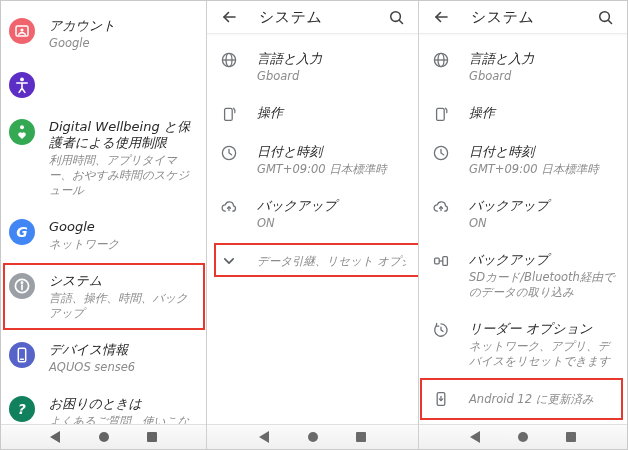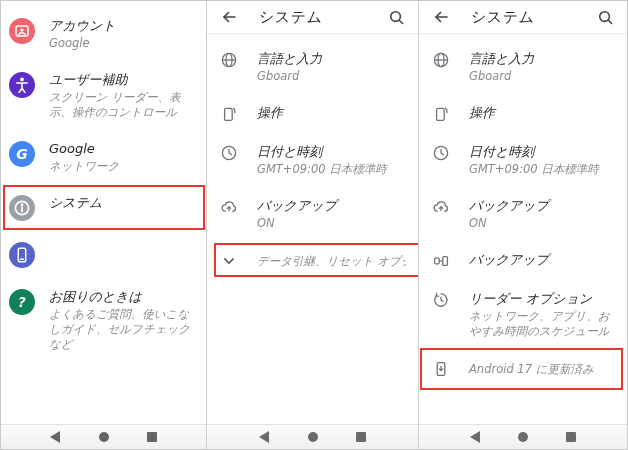--- a/index.html
+++ b/index.html
@@ -56,26 +56,34 @@
         </div>
       </div>
 
       <div class="row">
         <div class="cicon" style="background: rgb(92, 46, 197);">
           <svg width="26" height="26" viewBox="0 0 26 26" fill="none" stroke="#fff" stroke-width="1.6" stroke-linecap="round">
             <circle cx="13" cy="7.4" r="1.9" fill="#fff" stroke="none"></circle>
               <path d="M7.8 11 h10.4 M13 11 v5.2 M13 16.2 l-2.9 4.2 M13 16.2 l2.9 4.2"></path>
           </svg>
         </div>
-        <div class="txt">
-          <div class="title">ユーザー補助</div>
-          <div class="sub">スクリーン リーダー、表示、操作のコントロール</div>
-        </div>
-      </div>
-
+      </div>
+
+      <div class="row">
+        <div class="cicon" style="background: rgb(52, 168, 83);">
+          <svg width="26" height="26" viewBox="0 0 26 26">
+            <circle cx="13" cy="8.2" r="2" fill="#fff"></circle>
+            <path d="M13 20 l-3.4-3.2 a2.1 2.1 0 0 1 3.4-2.5 a2.1 2.1 0 0 1 3.4 2.5 z" fill="#fff"></path>
+          </svg>
+        </div>
+        <div class="txt">
+          <div class="title">Digital Wellbeing と保護者による使用制限</div>
+          <div class="sub">利用時間、アプリタイマー、おやすみ時間のスケジュール</div>
+        </div>
+      </div>
 
       <div class="row">
         <div class="cicon" style="background: rgb(66, 133, 244);">
           <svg width="26" height="26" viewBox="0 0 26 26">
             <text x="13" y="18" font-size="14" font-weight="bold" fill="#fff" text-anchor="middle" font-family="DejaVu Sans, sans-serif">G</text>
           </svg>
         </div>
         <div class="txt">
           <div class="title">Google</div>
           <div class="sub">ネットワーク</div>
@@ -86,29 +94,34 @@
         <div class="red-box rb-left"></div>
         <div class="cicon" style="background: rgb(154, 160, 166);">
           <svg width="26" height="26" viewBox="0 0 26 26" fill="none" stroke="#fff" stroke-width="1.7" stroke-linecap="round">
             <circle cx="13" cy="13" r="6.6"></circle>
               <line x1="13" y1="12.2" x2="13" y2="16.4"></line>
               <circle cx="13" cy="9.7" r="0.6" fill="#fff"></circle>
           </svg>
         </div>
         <div class="txt">
           <div class="title">システム</div>
+          <div class="sub">言語、操作、時間、バックアップ</div>
         </div>
       </div>
 
       <div class="row">
         <div class="cicon" style="background: rgb(86, 99, 201);">
           <svg width="26" height="26" viewBox="0 0 26 26" fill="none" stroke="#fff" stroke-width="1.5" stroke-linecap="round">
             <rect x="9.3" y="6.3" width="7.4" height="13.4" rx="1.5"></rect>
               <line x1="11.6" y1="17.3" x2="14.4" y2="17.3"></line>
           </svg>
+        </div>
+        <div class="txt">
+          <div class="title">デバイス情報</div>
+          <div class="sub">AQUOS sense6</div>
         </div>
       </div>
 
       <div class="row">
         <div class="cicon" style="background: rgb(17, 128, 92);">
           <svg width="26" height="26" viewBox="0 0 26 26">
             <text x="13" y="18" font-size="13.5" font-weight="bold" fill="#fff" text-anchor="middle" font-family="DejaVu Sans, sans-serif">?</text>
           </svg>
         </div>
         <div class="txt">
@@ -316,48 +329,49 @@
       <div class="row">
         <span class="gicon">
           <svg width="18" height="18" viewBox="0 0 18 18" fill="none" stroke="#6f7377" stroke-width="1.3" stroke-linejoin="round">
               <rect x="2.6" y="6.2" width="4.6" height="5.6" rx="1"></rect>
               <rect x="10.8" y="4.6" width="4.6" height="8.8" rx="1"></rect>
               <line x1="7.2" y1="9" x2="10.8" y2="9"></line>
             </svg>
         </span>
         <div class="txt">
           <div class="title">バックアップ</div>
+          <div class="sub">SDカード/Bluetooth経由でのデータの取り込み</div>
         </div>
       </div>
 
       <div class="row">
         <span class="gicon">
           <svg width="18" height="18" viewBox="0 0 18 18" fill="none" stroke="#6f7377" stroke-width="1.3" stroke-linecap="round" stroke-linejoin="round">
               <path d="M4.2 4.9 A6.2 6.2 0 1 0 9 2.8"></path>
               <polyline points="4.7,2.3 4.2,5 6.8,5.2"></polyline>
               <path d="M9 6.2 V9 l2 1.4"></path>
             </svg>
         </span>
         <div class="txt">
           <div class="title">リーダー オプション</div>
-          <div class="sub">ネットワーク、アプリ、おやすみ時間のスケジュール</div>
+          <div class="sub">ネットワーク、アプリ、デバイスをリセットできます</div>
         </div>
       </div>
 
       <div class="row">
         <div class="red-box rb-right"></div>
         <span class="gicon">
           <svg width="18" height="18" viewBox="0 0 18 18" fill="none" stroke="#6f7377" stroke-width="1.3" stroke-linecap="round" stroke-linejoin="round">
               <rect x="5.2" y="2.6" width="7.6" height="12.8" rx="1.5"></rect>
               <line x1="9" y1="6.4" x2="9" y2="10.4"></line>
               <polyline points="7.3,8.9 9,10.6 10.7,8.9"></polyline>
             </svg>
         </span>
         <div class="txt">
-          <div class="sub">Android 17 に更新済み</div>
+          <div class="sub">Android 12 に更新済み</div>
         </div>
       </div>
 
     </div>
     <div class="navbar">
       <span class="navbtn">
           <svg width="13" height="14" viewBox="0 0 13 14">
             <polygon points="11,1 1,7 11,13" fill="#6a6a6a"></polygon>
           </svg>
         </span>

